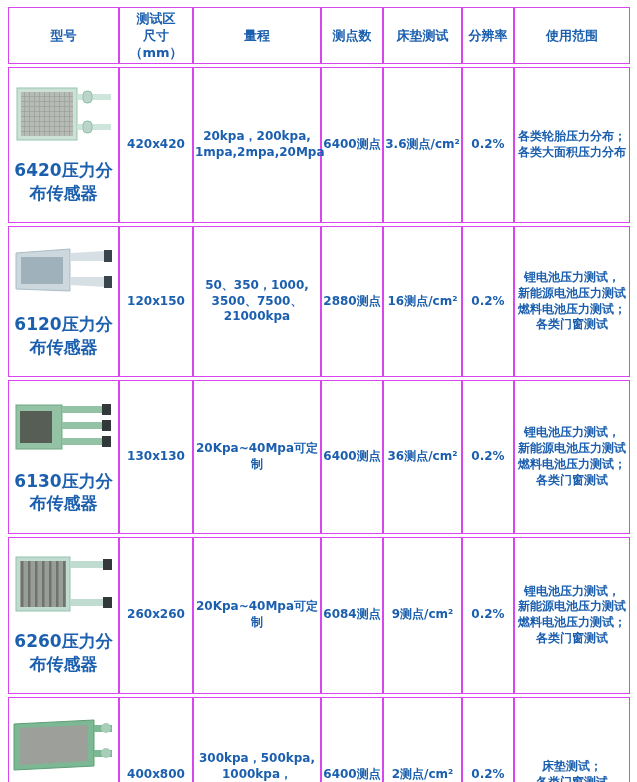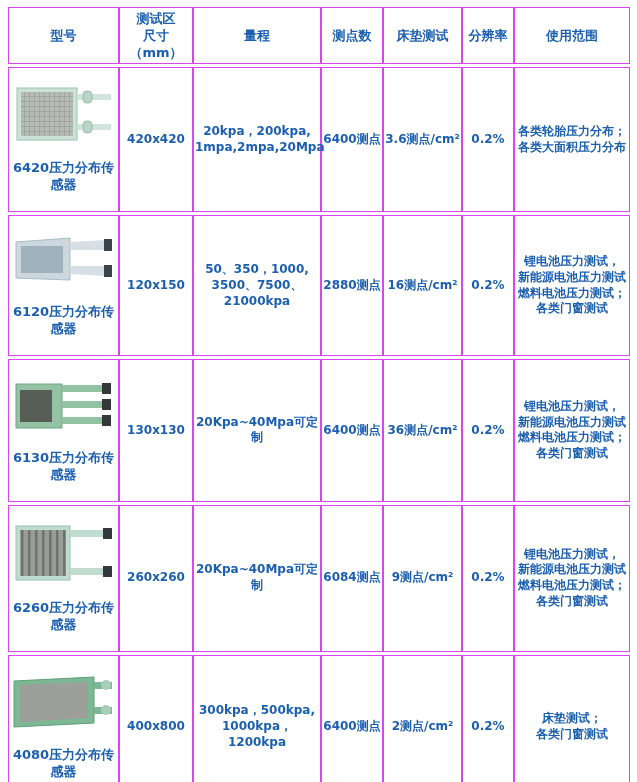--- a/index.html
+++ b/index.html
@@ -24,21 +24,21 @@
     white-space:pre-line;
     padding:2px 1px;
     line-height:1.32;
     background:#ffffff;
   }
   table.spec th{font-size:13px;height:30px;}
   table.spec td{font-size:12px;}
   .r1 td{height:72px;} .r2 td{height:80px;} .r3 td{height:80px;}
   .r4 td{height:74px;} .r5 td{height:78px;}
   .model-cell .photo{display:flex;justify-content:center;align-items:center;}
-  .model-label{font-size:13px;margin-top:1px;letter-spacing:0;}
+  .model-label{font-size:17px;margin-top:1px;letter-spacing:0;}
   svg{display:block;margin:0 auto;}
 </style>
 </head>
 <body>
 
 <div class="page">
 
   <table class="spec">
     <colgroup>
       <col style="width:111px">

